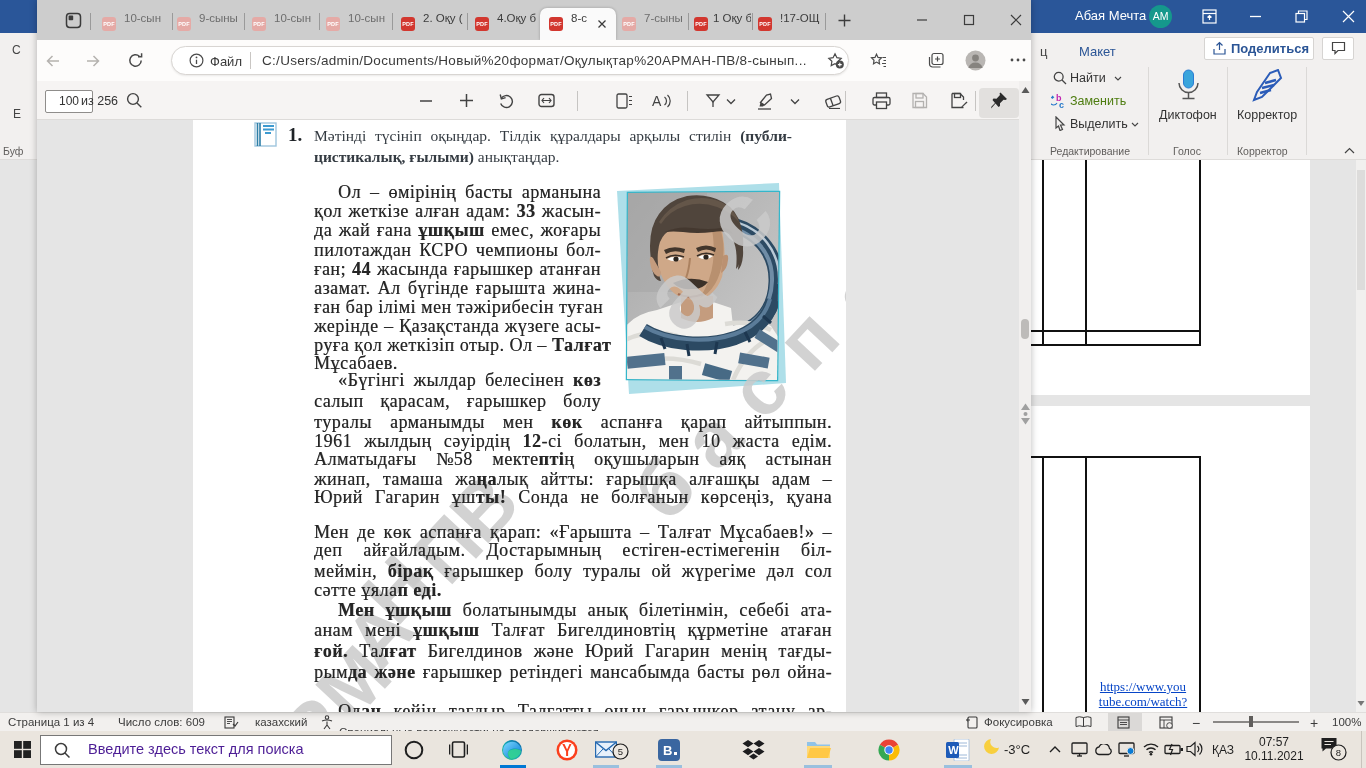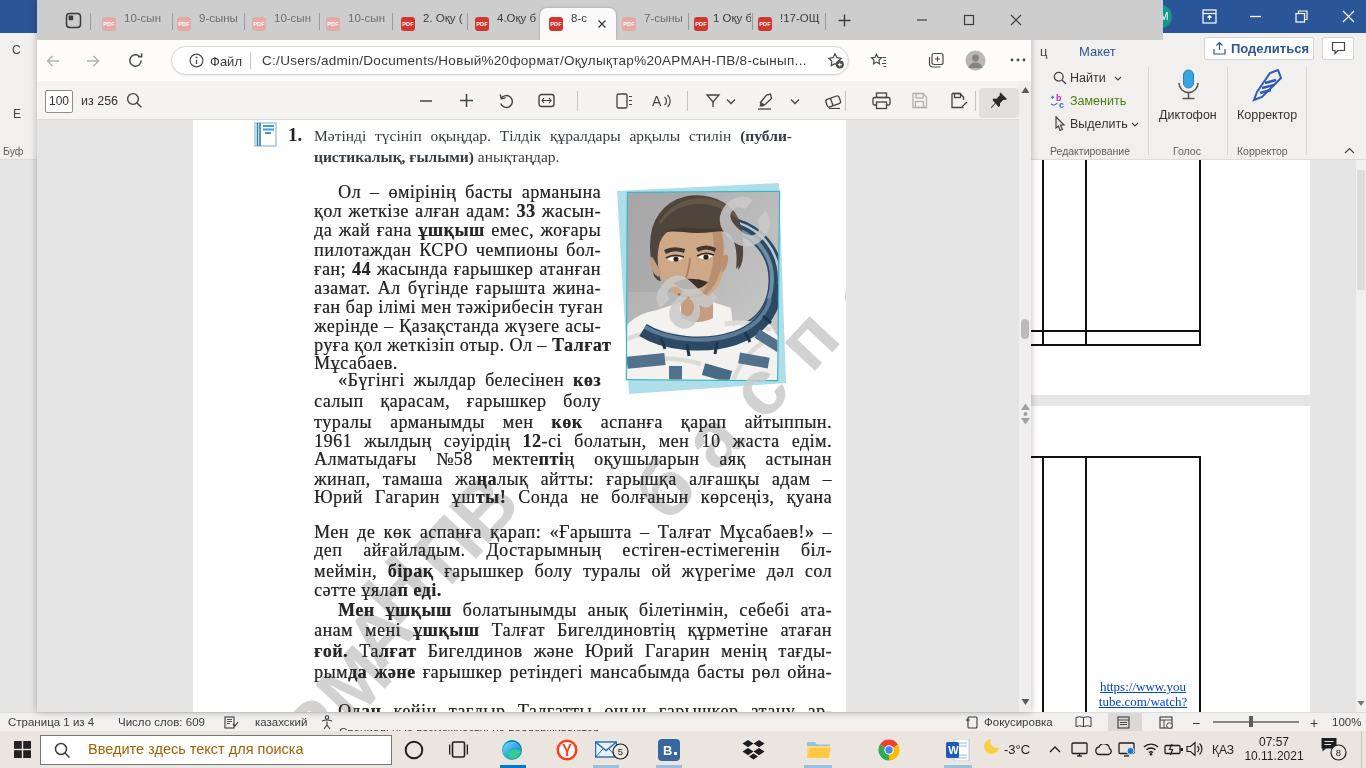--- a/index.html
+++ b/index.html
@@ -6,21 +6,21 @@
   html,body { width:1366px; height:768px; overflow:hidden; font-family:"Liberation Sans", sans-serif; }
   .abs { position:absolute; }
   #screen { position:relative; width:1366px; height:768px; background:#e5e3e0; }
   
   #word-title { left:0; top:0; width:1366px; height:33px; background:#2a5699; }
   #word-ribbon { left:0; top:33px; width:1366px; height:127px; background:#f2f0ef; border-bottom:1px solid #dedcda; }
   #word-doc { left:0; top:160px; width:1366px; height:552px; background:#e5e5e5; }
   #word-status { left:0; top:712px; width:1366px; height:19px; background:#f2f0ee; border-top:1px solid #e0dedc; font-size:11.5px; color:#3b3b3b; }
   
   #edge { left:37px; top:0; width:994px; height:712px; box-shadow:0 0 7px rgba(0,0,0,.28); }
-  #tabbar { left:0; top:0; width:1126px; height:40px; background:#cdcdcd; }
+  #tabbar { left:0; top:0; width:994px; height:40px; background:#cdcdcd; }
   #navbar { left:0; top:40px; width:994px; height:41px; background:#fdfcfb; }
   #pdftoolbar { left:0; top:81px; width:982px; height:39px; background:#f6f4f3; border-bottom:1px solid #dddbd9; }
   #pdfarea { left:0; top:120px; width:982px; height:592px; background:#e5e5e5; }
   #pdfscroll { left:982px; top:81px; width:12px; height:631px; background:#f1efee; }
   .tab { position:absolute; top:12px; height:24px; font-size:11.5px; color:#3c3c3c; white-space:nowrap; overflow:hidden; }
   .tabsep { position:absolute; top:13px; width:1px; height:17px; background:#9a9a9a; }
   .pdfico { position:absolute; width:14px; height:14px; border-radius:3px; }
   .pdfico span { position:absolute; left:0; top:4px; width:14px; text-align:center; font-size:5.5px; font-weight:bold; color:#fff; letter-spacing:.2px;}
   .red { background:#d2372f; }
   .pale { background:#e5aaa6; }
@@ -184,21 +184,21 @@
         <rect x="0" y="0" width="7.8" height="7.8" fill="#222"></rect>
         <rect x="9.2" y="0" width="7.8" height="7.8" fill="#222"></rect>
         <rect x="0" y="9.2" width="7.8" height="7.8" fill="#222"></rect>
         <rect x="9.2" y="9.2" width="7.8" height="7.8" fill="#222"></rect>
       </svg>
     <div class="abs" style="left:40px;top:4px;width:352px;height:30px;background:#fff;border:1.5px solid #777"></div>
     <svg class="abs" style="left:54px;top:11px" width="17" height="17" viewBox="0 0 17 17">
         <circle cx="7" cy="7" r="5.5" fill="none" stroke="#3c3c3c" stroke-width="1.5"></circle>
         <path d="M11 11 L15.5 15.5" stroke="#3c3c3c" stroke-width="1.5"></path>
       </svg>
-    <div class="abs" style="left:88px;top:10px;font-size:14.5px;color:#a16207">Введите здесь текст для поиска</div>
+    <div class="abs" style="left:88px;top:10px;font-size:14.5px;color:#4c1d95">Введите здесь текст для поиска</div>
     <svg class="abs" style="left:404px;top:9px" width="20" height="20" viewBox="0 0 20 20">
         <circle cx="10" cy="10" r="8.3" fill="none" stroke="#1f1f1f" stroke-width="2"></circle>
       </svg>
     <svg class="abs" style="left:449px;top:10px" width="19" height="17" viewBox="0 0 19 17">
         <rect x="3.5" y="1" width="12" height="15" rx="1.5" fill="none" stroke="#1f1f1f" stroke-width="1.6"></rect>
         <path d="M0.5 3.5 V13.5 M18.5 3.5 V13.5" stroke="#1f1f1f" stroke-width="1.6"></path>
       </svg>
 
     <svg class="abs" style="left:501px;top:8px" width="22" height="22" viewBox="0 0 22 22">
       <defs>
@@ -445,21 +445,21 @@
           <path d="M3.5 18 a7.2 7.2 0 0 1 14 0" fill="#86837f"></path>
         </svg>
 
       <svg class="abs" style="left:973px;top:16px" width="16" height="8" viewBox="0 0 16 8">
           <circle cx="2" cy="4" r="1.4" fill="#4a4a4a"></circle>
           <circle cx="8" cy="4" r="1.4" fill="#4a4a4a"></circle>
           <circle cx="14" cy="4" r="1.4" fill="#4a4a4a"></circle>
         </svg>
     </div>
     <div class="abs" id="pdftoolbar">
-      <div class="abs" style="left:8px;top:9px;width:28px;height:23px;background:#fff;border:1px solid #8f8d8b;border-radius:2px;text-align:center;font-size:12px;color:#333;line-height:21px">100</div>
+      <div class="abs" style="left:8px;top:9px;width:48px;height:23px;background:#fff;border:1px solid #8f8d8b;border-radius:2px;text-align:center;font-size:12px;color:#333;line-height:21px">100</div>
       <div class="abs" style="left:44px;top:13px;font-size:12.5px;color:#333">из 256</div>
       <svg class="abs" style="left:89px;top:11px" width="17" height="17" viewBox="0 0 17 17">
           <circle cx="7" cy="7" r="5.4" fill="none" stroke="#434343" stroke-width="1.4"></circle>
           <path d="M11 11 L15.3 15.3" stroke="#434343" stroke-width="1.4"></path>
         </svg>
       <svg class="abs" style="left:382px;top:18px" width="14" height="4" viewBox="0 0 14 4">
           <path d="M1 2 H13" stroke="#434343" stroke-width="1.5"></path>
         </svg>
       <svg class="abs" style="left:422px;top:12px" width="15" height="15" viewBox="0 0 15 15">
           <path d="M7.5 1 V14 M1 7.5 H14" stroke="#434343" stroke-width="1.5"></path>

